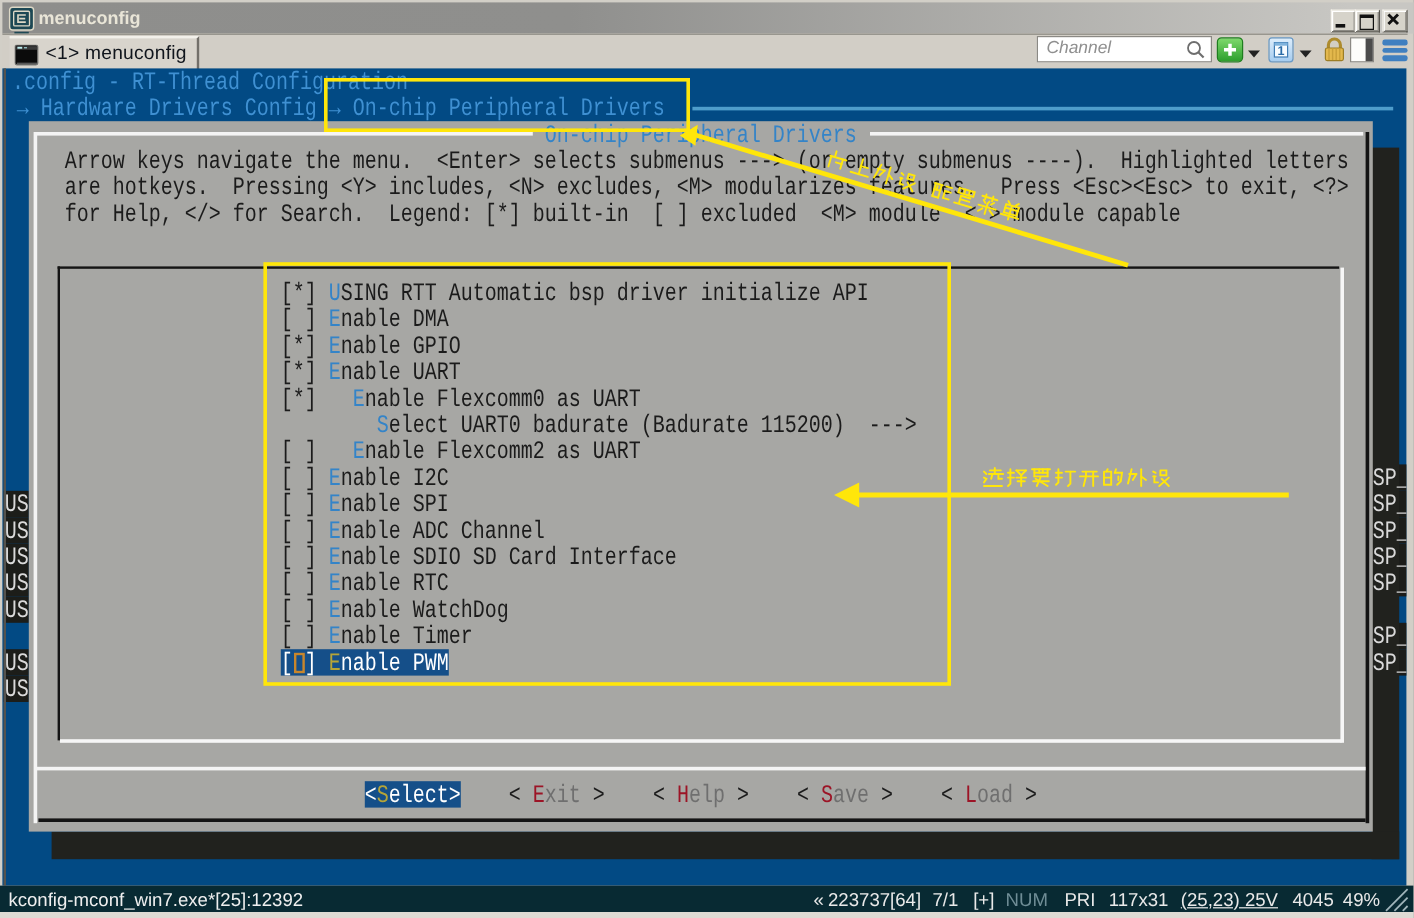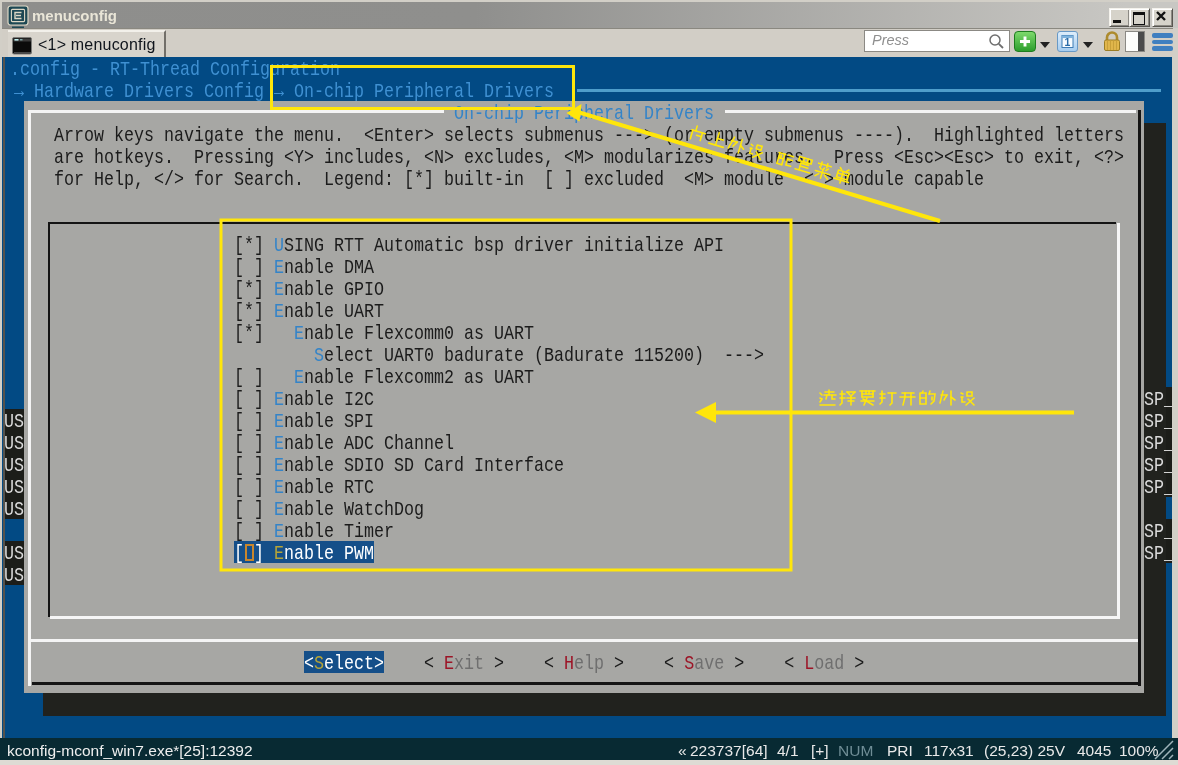--- a/index.html
+++ b/index.html
@@ -30,21 +30,21 @@
 <rect x="1.5" y="1.5" width="17.5" height="3" fill="#3a3a3a"></rect>
 <rect x="2.5" y="2" width="4" height="1.6" fill="#bfeff0"></rect>
 <rect x="8" y="2.3" width="2.5" height="1" fill="#9fd5d8"></rect>
 <rect x="2" y="15.2" width="17" height="1.2" fill="#565656"></rect>
 </svg>
   <span style="position:absolute;left:30px;top:4px;font:16px 'Liberation Sans';color:#10151c;letter-spacing:0.2px;">&lt;1&gt; menuconfig</span>
   </div>
 </div>
 
 <div style="position:absolute;left:864px;top:30px;width:146px;height:22px;background:#fff;border:1px solid #8b8984;box-sizing:border-box;">
-  <span style="position:absolute;left:7px;top:1px;font:italic 14.5px 'Liberation Sans';color:#8f8f8f;">Press</span>
+  <span style="position:absolute;left:7px;top:1px;font:italic 14.5px 'Liberation Sans';color:#8f8f8f;">Channel</span>
   <svg width="22" height="20" style="position:absolute;right:2px;top:0px">
       <circle cx="10" cy="9" r="5" fill="none" stroke="#6e6e6e" stroke-width="1.5"></circle>
       <line x1="13.8" y1="12.8" x2="18" y2="17" stroke="#6e6e6e" stroke-width="1.8"></line>
     </svg>
 </div>
 <div style="position:absolute;left:1014px;top:31px;width:22px;height:21px;border-radius:4px;background:linear-gradient(#7ed96c,#2d9e2d);border:1px solid #1f7d1f;box-sizing:border-box;">
   <svg width="20" height="19">
       <path d="M10 4.5 V14.5 M5 9.5 H15" stroke="#fff" stroke-width="2.9"></path>
     </svg></div>
 <div style="position:absolute;left:1040px;top:42px;width:0;height:0;border:5px solid transparent;border-top:6px solid #222;"></div>
@@ -123,28 +123,28 @@
 <div class="r" style="top:464px;">                       <span style="color:#1b1b1b;">[ ] </span><span style="color:#3484c8;">E</span><span style="color:#1b1b1b;">nable Timer</span>                                                                           <span style="color:#d9d9d9;">SP_</span></div>
 <div class="r" style="top:486px;"><span style="color:#d9d9d9;">US</span>                     <span style="color:#ffffff;">[ ] </span><span style="color:#b5a438;">E</span><span style="color:#ffffff;">nable PWM</span>                                                                             <span style="color:#d9d9d9;">SP_</span></div>
 <div class="r" style="top:508px;"><span style="color:#d9d9d9;">US</span></div>
 <div class="r" style="top:596px;">                              <span style="color:#ffffff;">&lt;</span><span style="color:#b5a438;">S</span><span style="color:#ffffff;">elect&gt;</span>    <span style="color:#1b1b1b;">&lt; </span><span style="color:#9c1426;">E</span><span style="color:#6f6f6f;">xit</span><span style="color:#1b1b1b;"> &gt;</span>    <span style="color:#1b1b1b;">&lt; </span><span style="color:#9c1426;">H</span><span style="color:#6f6f6f;">elp</span><span style="color:#1b1b1b;"> &gt;</span>    <span style="color:#1b1b1b;">&lt; </span><span style="color:#9c1426;">S</span><span style="color:#6f6f6f;">ave</span><span style="color:#1b1b1b;"> &gt;</span>    <span style="color:#1b1b1b;">&lt; </span><span style="color:#9c1426;">L</span><span style="color:#6f6f6f;">oad</span><span style="color:#1b1b1b;"> &gt;</span></div>
 </div>
 
 <div style="position:absolute;left:0;top:738px;width:1178px;height:22px;background:#082a33;">
  <span style="position:absolute;left:7px;top:3.5px;font:15.5px 'Liberation Sans';color:#efefef;">kconfig-mconf_win7.exe*[25]:12392</span>
  <span class="st" style="left:678px;">«</span>
     <span class="st" style="left:690px;">223737[64]</span>
-    <span class="st" style="left:777px;">4/1</span>
+    <span class="st" style="left:777px;">7/1</span>
     <span class="st" style="left:811px;">[+]</span>
     <span class="st" style="left:838px;color:#6f8d96;">NUM</span>
     <span class="st" style="left:887px;">PRI</span>
     <span class="st" style="left:924px;text-align:center;">117x31</span>
-    <span class="st" style="left:984px;">(25,23) 25V</span>
+    <span class="st" style="left:984px;text-decoration:underline;">(25,23) 25V</span>
     <span class="st" style="left:1077px;">4045</span>
-    <span class="st" style="left:1119px;">100%</span>
+    <span class="st" style="left:1119px;">49%</span>
  <svg width="24" height="22" style="position:absolute;right:4px;top:0">
       <path d="M23 3 L5 21 M23 10 L12 21 M23 17 L19 21" stroke="#9fb4ba" stroke-width="1.5"></path>
     </svg>
 </div>
 <div style="position:absolute;left:0;top:760px;width:1178px;height:5px;background:#dedbd4;"></div>
 <svg width="1178" height="765" style="position:absolute;left:0;top:0;pointer-events:none">
     <rect x="271.5" y="66.5" width="302" height="42" fill="none" stroke="#ffe60a" stroke-width="3"></rect>
     <rect x="221" y="220" width="570" height="350" fill="none" stroke="#ffe60a" stroke-width="3"></rect>
     <line x1="576" y1="111.5" x2="940" y2="221" stroke="#ffe60a" stroke-width="4"></line>
     <polygon points="566.5,113 581.5,104 579.5,121.5" fill="#ffe60a"></polygon>

